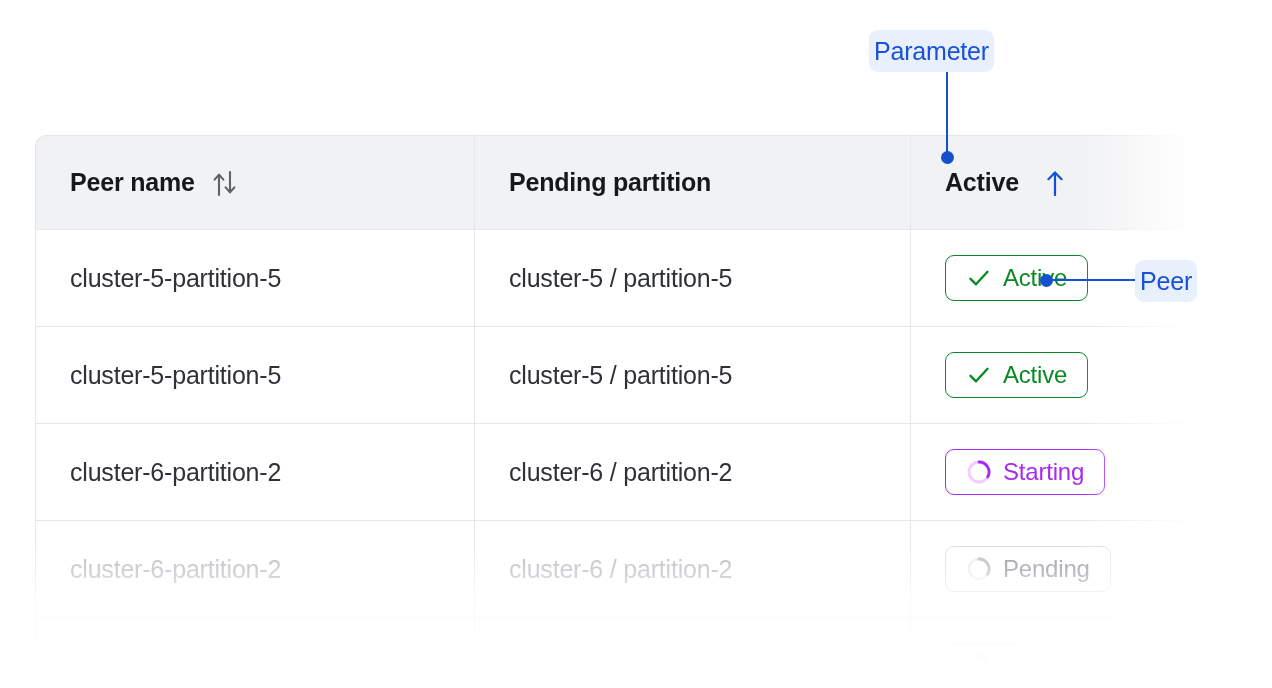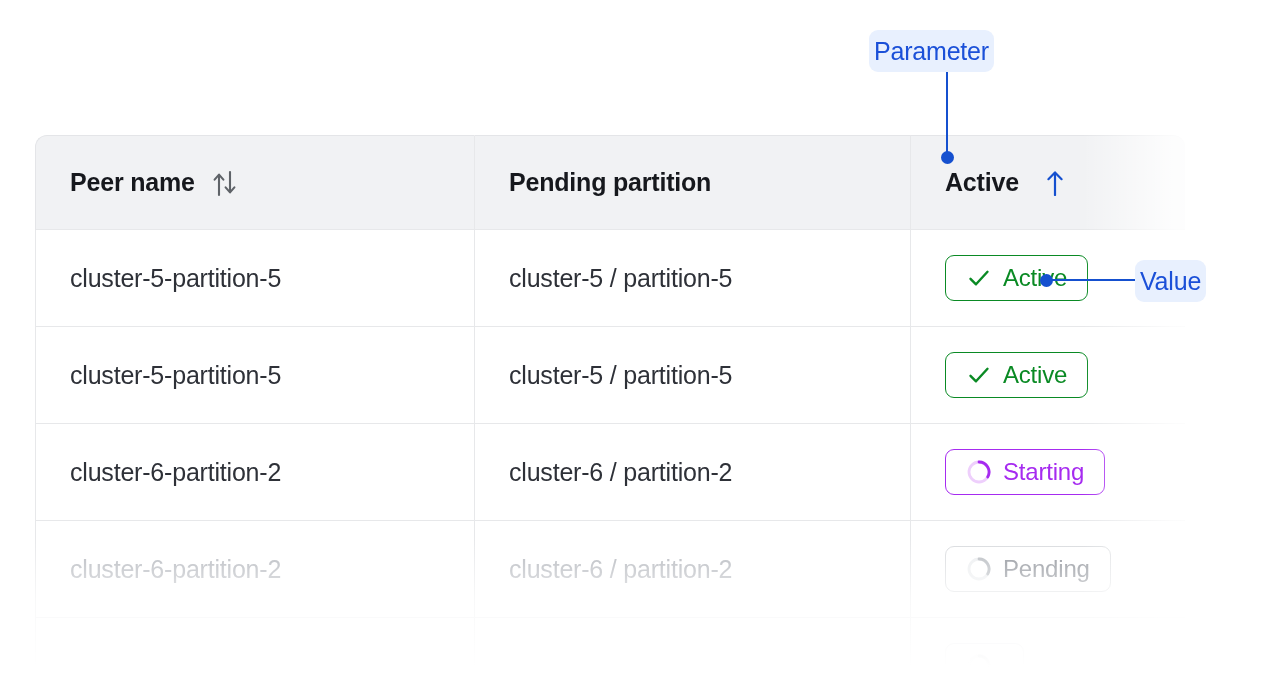--- a/index.html
+++ b/index.html
@@ -276,15 +276,15 @@
   </table>
 </div>
 
 <div id="right-fade"></div>
 <div id="bottom-fade"></div>
 
 <div id="callout-parameter" class="callout">Parameter</div>
 <div id="leader-parameter-line" class="leader"></div>
 <div id="leader-parameter-dot"></div>
 
-<div id="callout-value" class="callout">Value</div>
+<div id="callout-value" class="callout">Peer</div>
 <div id="leader-value-line" class="leader"></div>
 <div id="leader-value-dot"></div>
 
 </body></html>

